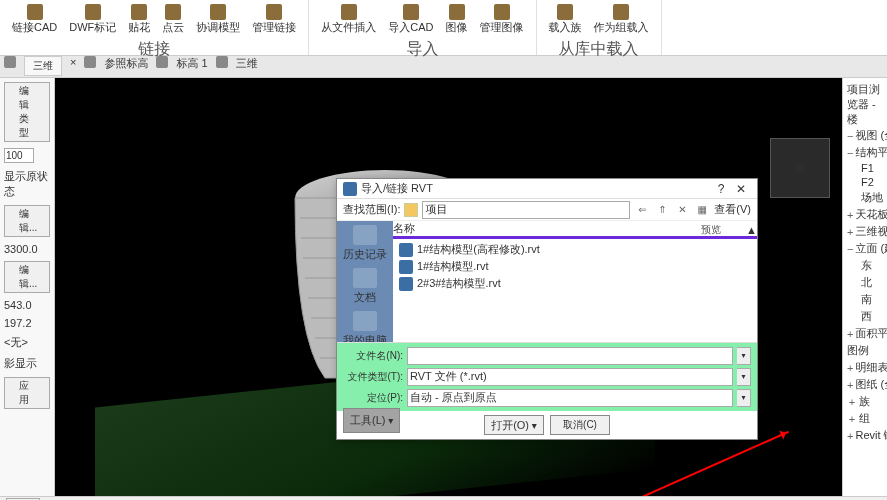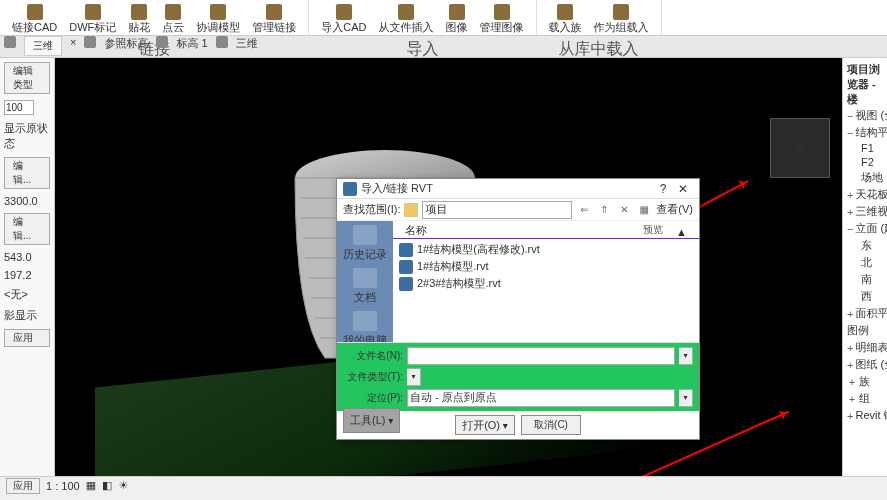--- a/index.html
+++ b/index.html
@@ -1,56 +1,56 @@
 <!DOCTYPE html>
 <html><head>
 <meta charset="utf-8">
 <style>
 *{margin:0;padding:0;box-sizing:border-box;font-family:"Microsoft YaHei",SimSun,sans-serif;font-size:11px;color:#333}
 body{background:#f0f0f0;width:887px;height:500px;overflow:hidden;position:relative}
-.ribbon{height:36px;background:#fff;border-bottom:1px solid #ccc;display:flex}
+.ribbon{height:56px;background:#fff;border-bottom:1px solid #ccc;display:flex}
 .ribbon-group{display:flex;flex-direction:column;align-items:center;padding:2px 8px;border-right:1px solid #e0e0e0}
 .ribbon-btns{display:flex;gap:4px}
 .ribbon-btn{display:flex;flex-direction:column;align-items:center;padding:2px 4px;cursor:pointer}
 .ribbon-btn .ico{width:16px;height:16px;background:#8a6d3b;border-radius:2px}
 .ribbon-label{font-size:16px;color:#555;margin-top:2px}
 .tabbar{height:22px;background:#e8e8e8;display:flex;align-items:flex-start;padding:0 4px;gap:8px;border-bottom:1px solid #ccc}
 .tabbar .tab{padding:2px 8px;background:#f8f8f8;border:1px solid #ccc;font-size:10px}
 .tabbar .ico{width:12px;height:12px;background:#888;border-radius:2px}
 .main{display:flex;height:calc(100% - 42px - 22px - 18px)}
 .leftpanel{width:55px;background:#f8f8f8;border-right:1px solid #ccc;display:flex;flex-direction:column;gap:6px;padding:4px;font-size:10px}
 .leftpanel .row{display:flex;align-items:flex-start;gap:2px}
 .leftpanel input{width:30px;border:1px solid #aaa;font-size:10px;padding:1px}
-.leftpanel .btn{border:1px solid #aaa;padding:1px 8px;background:#f0f0f0;font-size:10px;cursor:pointer}
+.leftpanel .btn{border:1px solid #aaa;padding:1px 14px;background:#f0f0f0;font-size:10px;cursor:pointer}
 .viewport{flex:1;background:#000;position:relative;overflow:hidden}
 .rightpanel{width:45px;background:#fff;border-left:1px solid #ccc;padding:4px;font-size:10px;overflow:hidden}
 .tree-item{display:flex;align-items:center;gap:2px;padding:1px 0;font-size:10px;white-space:nowrap}
 .tree-item .exp{width:10px;text-align:center;color:#666}
 .statusbar{height:18px;background:#f0f0f0;border-top:1px solid #ccc;display:flex;align-items:center;padding:0 6px;font-size:10px;gap:6px}
 .statusbar .btn{border:1px solid #aaa;padding:0 6px;background:#f0f0f0;font-size:10px}
 
-.dialog{position:absolute;left:336px;top:178px;width:364px;height:262px;background:#fff;border:1px solid #888;box-shadow:2px 2px 8px rgba(0,0,0,.3);display:flex;flex-direction:column}
+.dialog{position:absolute;left:336px;top:178px;width:422px;height:262px;background:#fff;border:1px solid #888;box-shadow:2px 2px 8px rgba(0,0,0,.3);display:flex;flex-direction:column}
 .dlg-title{height:20px;background:#fff;display:flex;align-items:center;padding:0 6px;border-bottom:1px solid #ddd}
 .dlg-title .ico{width:14px;height:14px;background:#3a6ea5;border-radius:2px;margin-right:4px}
 .dlg-title .sp{flex:1}
 .dlg-title .wbtn{width:20px;text-align:center;cursor:pointer;font-size:12px}
 .dlg-toolbar{height:22px;display:flex;align-items:center;padding:0 6px;gap:4px;border-bottom:1px solid #eee}
 .dlg-toolbar select,.dlg-toolbar .combo{flex:1;border:1px solid #aaa;height:18px;background:#fff;font-size:10px;padding:0 2px}
 .dlg-toolbar .folder{width:14px;height:14px;background:#f4c860;border:1px solid #cc9}
 .dlg-toolbar .tbtn{width:16px;height:16px;cursor:pointer;display:flex;align-items:center;justify-content:center;font-size:10px;color:#666}
 .dlg-body{flex:1;display:flex;overflow:hidden}
 .dlg-side{width:56px;background:#6b8bb5;display:flex;flex-direction:column;padding:4px 0;gap:6px;color:#fff}
 .dlg-side .sitem{display:flex;flex-direction:column;align-items:center;font-size:9px;gap:2px;cursor:pointer}
 .dlg-side .sico{width:24px;height:20px;background:#fff3;border-radius:2px}
 .dlg-list{flex:1;background:#fff;display:flex;flex-direction:column}
-.dlg-list-head{height:18px;border-bottom:1px solid #6d28d9;display:flex;align-items:flex-end;padding:0 12px;font-size:10px;color:#555}
+.dlg-list-head{height:18px;border-bottom:3px solid #6d28d9;display:flex;align-items:flex-end;padding:0 0;font-size:10px;color:#555}
 .dlg-list-body{flex:1;padding:2px 4px;overflow:auto}
 .file-row{display:flex;align-items:center;gap:4px;padding:1px 2px;font-size:10px;cursor:pointer}
 .file-row .fico{width:14px;height:14px;background:#3a6ea5;border-radius:2px}
-.dlg-bottom{border-top:1px solid #ddd;padding:4px 6px;display:flex;flex-direction:column;gap:3px;background:#22c55e}
+.dlg-bottom{border-top:1px solid #ddd;padding:4px 6px;display:flex;flex-direction:column;gap:3px;background:#86efac}
 .dlg-row{display:flex;align-items:center;gap:4px}
 .dlg-row label{width:60px;text-align:right;font-size:10px}
 .dlg-row .field{flex:1;border:1px solid #aaa;height:18px;background:#fff;font-size:10px;padding:0 2px}
 .dlg-row .dd{width:14px;height:18px;border:1px solid #aaa;border-left:none;background:#eee;text-align:center;font-size:8px;line-height:16px}
 .dlg-actions{display:flex;justify-content:center;gap:6px;padding:4px 6px}
 .dlg-actions .abtn{min-width:60px;height:20px;border:1px solid #888;background:#f0f0f0;font-size:10px;cursor:pointer;display:flex;align-items:center;justify-content:center}
 .tools-btn{position:absolute;left:6px;bottom:6px;border:1px solid #888;background:#a3a3a3;padding:4px 6px;font-size:10px;cursor:pointer}
 
 .building{position:absolute;left:200px;top:60px;width:260px;height:280px}
 .sky-cube{position:absolute;right:12px;top:60px;width:60px;height:60px;border:1px solid #555;background:#2a2a2a;color:#aaa;font-size:9px;display:flex;align-items:center;justify-content:center}
@@ -89,25 +89,25 @@
           <div class="ico"></div>
           <span>管理链接</span>
         </div>
     </div>
     <div class="ribbon-label">链接</div>
   </div>
   <div class="ribbon-group">
     <div class="ribbon-btns">
       <div class="ribbon-btn">
           <div class="ico"></div>
+          <span>从文件插入</span>
+        </div>
+      <div class="ribbon-btn">
+          <div class="ico"></div>
           <span>导入CAD</span>
-        </div>
-      <div class="ribbon-btn">
-          <div class="ico"></div>
-          <span>从文件插入</span>
         </div>
       <div class="ribbon-btn">
           <div class="ico"></div>
           <span>图像</span>
         </div>
       <div class="ribbon-btn">
           <div class="ico"></div>
           <span>管理图像</span>
         </div>
     </div>
@@ -181,21 +181,21 @@
       </g>
     </svg>
     <div class="sky-cube">
         <span>南</span>
       </div>
     <div class="arrow" style="left:490px;top:230px;width:230px;transform:rotate(-28deg)"></div>
     <div class="arrow" style="left:560px;top:430px;width:190px;transform:rotate(-24deg)"></div>
   </div>
 
   <div class="rightpanel">
-    <div style="font-weight:bold">项目浏览器 - 楼</div>
+    <div style="font-weight:normal">项目浏览器 - 楼</div>
     <div class="tree-item">
         <span class="exp">−</span>
         <span>视图 (全</span>
       </div>
     <div class="tree-item">
         <span class="exp">−</span>
         <span>结构平面</span>
       </div>
     <div class="tree-item" style="padding-left:14px">
         <span>F1</span>
@@ -325,20 +325,21 @@
     </div>
   </div>
   <div class="dlg-bottom">
     <div class="dlg-row">
       <label>文件名(N):</label>
       <input class="field" value="" style="">
       <div class="dd">▾</div>
     </div>
     <div class="dlg-row">
       <label>文件类型(T):</label>
+      <div class="field"><span>RVT 文件 (*.rvt)</span></div>
       <div class="dd">▾</div>
     </div>
     <div class="dlg-row">
       <label>定位(P):</label>
       <div class="field"><span>自动 - 原点到原点</span></div>
       <div class="dd">▾</div>
     </div>
   </div>
   <div class="dlg-actions">
     <div class="abtn"><span>打开(O)</span>&nbsp;▾</div>

